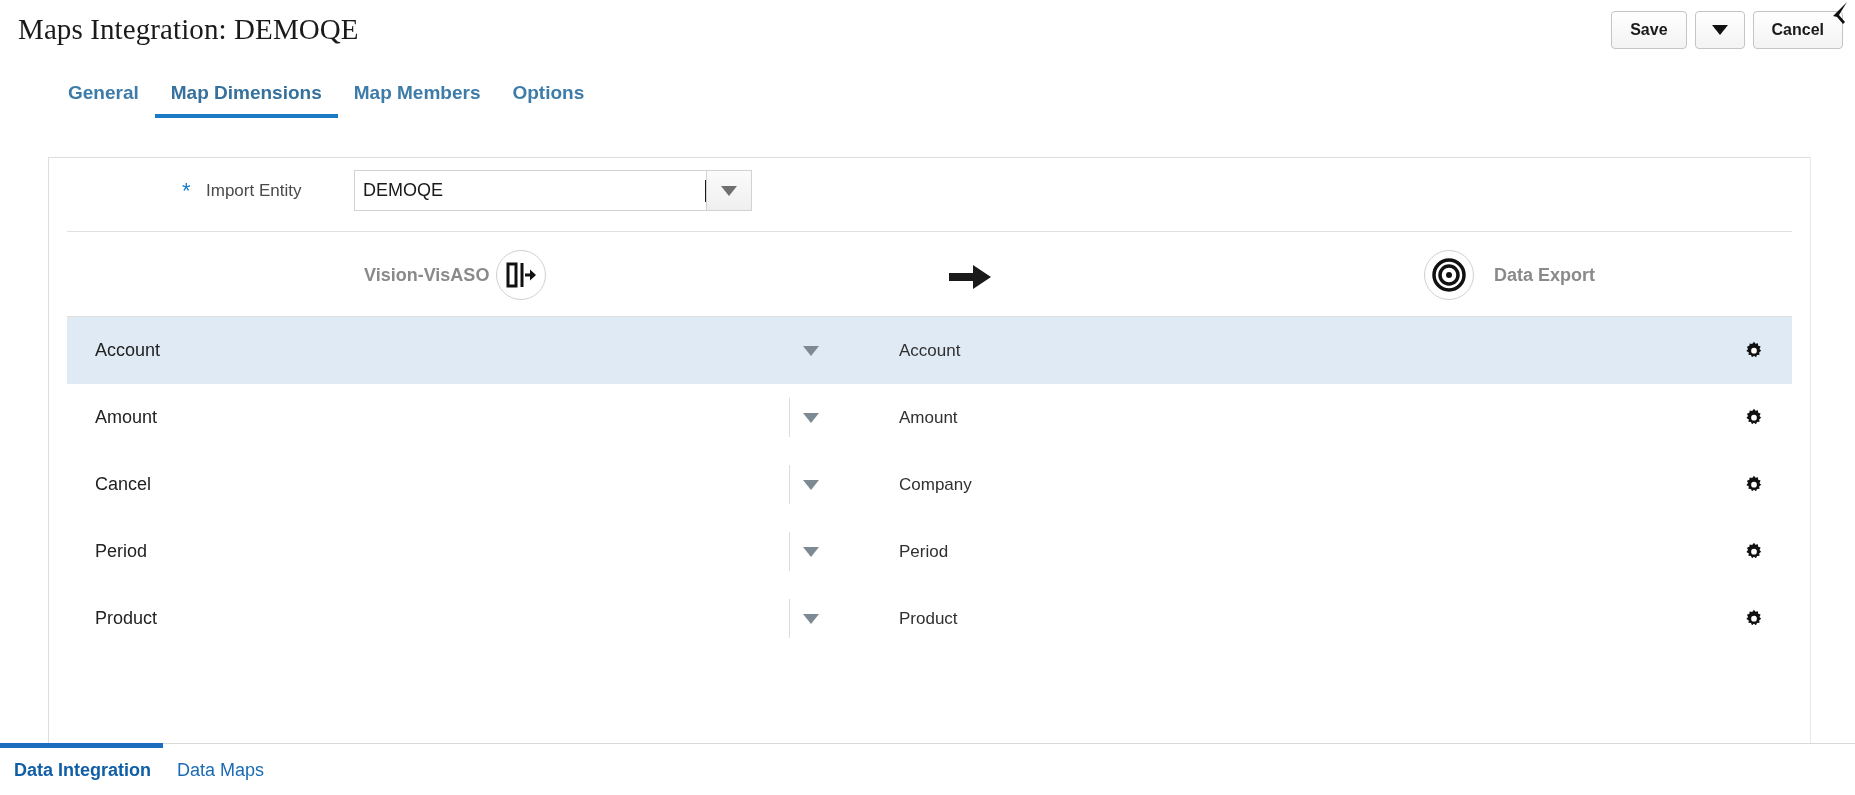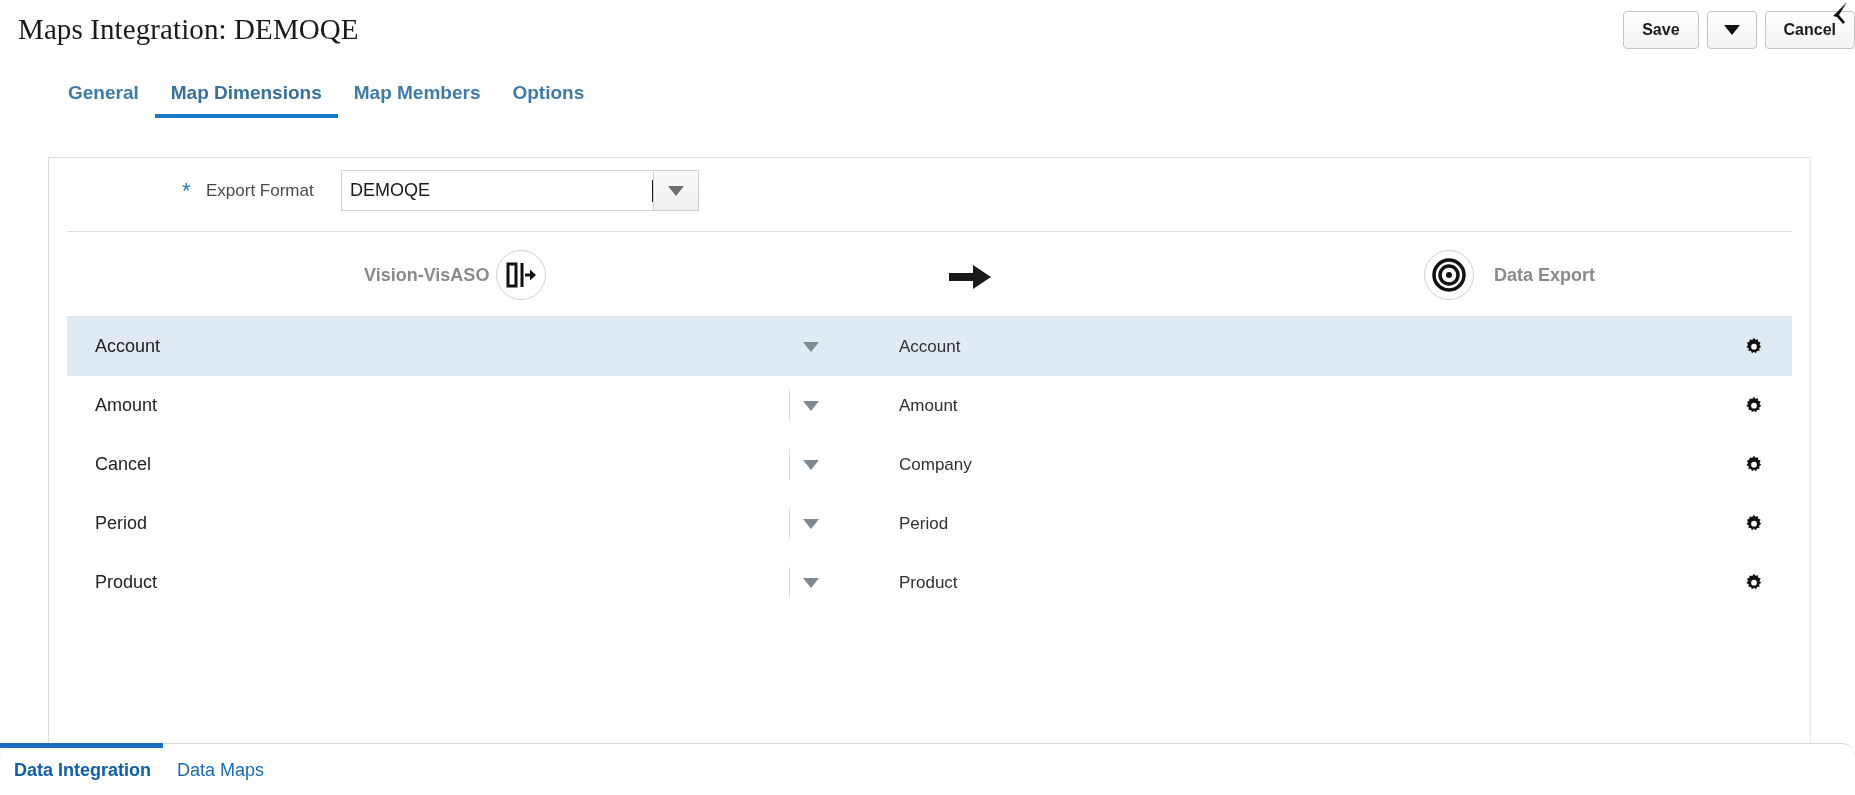--- a/index.html
+++ b/index.html
@@ -27,21 +27,21 @@
     left: 18px;
     top: 13px;
     font-family: "Liberation Serif", serif;
     font-size: 29px;
     color: #1a1a1a;
     letter-spacing: 0.1px;
     white-space: nowrap;
   }
   .header-actions {
     position: absolute;
-    right: 0;
+    right: 12px;
     top: 11px;
     display: flex;
     align-items: stretch;
     gap: 8px;
   }
   .btn {
     background: linear-gradient(#ffffff, #f3f3f3);
     border: 1px solid #c4c4c4;
     border-radius: 4px;
     font-family: "Liberation Sans", sans-serif;
@@ -133,23 +133,23 @@
   .format-label {
     position: absolute;
     left: 157px;
     top: 23px;
     font-size: 17px;
     color: #4a4a4a;
     white-space: nowrap;
   }
   .format-field {
     position: absolute;
-    left: 292px;
+    left: 305px;
     top: 12px;
-    width: 358px;
+    width: 398px;
     height: 41px;
     border: 1px solid #d2d2d2;
     box-sizing: border-box;
     display: flex;
     background: #ffffff;
   }
   .format-input {
     flex: 1;
     border: none;
     outline: none;
@@ -229,21 +229,21 @@
     justify-content: flex-end;
   }
 
   
   .map-rows {
     margin: 0 18px;
     border-top: 1px solid #e0e0e0;
   }
   .map-row {
     position: relative;
-    height: 59px;
+    height: 67px;
     display: flex;
     align-items: center;
     cursor: pointer;
   }
   .map-row.selected {
     background: #dfeaf4;
   }
   .cell-source {
     position: relative;
     width: 708px;
@@ -306,21 +306,20 @@
     bottom: 0;
     width: 1855px;
     height: 52px;
     border-top: 1px solid #d9d9d9;
     background: #ffffff;
     display: flex;
     align-items: center;
     padding-left: 14px;
     box-sizing: border-box;
     gap: 26px;
-    border-radius: 14px;
   }
   .bottom-tab {
     font-size: 18px;
     color: #1a6bb5;
     cursor: pointer;
     position: relative;
     height: 52px;
     line-height: 52px;
     white-space: nowrap;
   }
@@ -368,21 +367,21 @@
   <div class="tab">General</div>
   <div class="tab active">Map Dimensions</div>
   <div class="tab">Map Members</div>
   <div class="tab">Options</div>
 </div>
 
 <div class="panel">
 
   <div class="format-row">
     <span class="required-star">*</span>
-    <span class="format-label">Export Format</span>
+    <span class="format-label">Import Entity</span>
     <div class="format-field">
       <input class="format-input" type="text" value="DEMOQE" style="">
       <div class="format-caret"></div>
       <div class="format-dropdown">
         <span class="caret"></span>
       </div>
     </div>
   </div>
 
   <div class="map-header">

